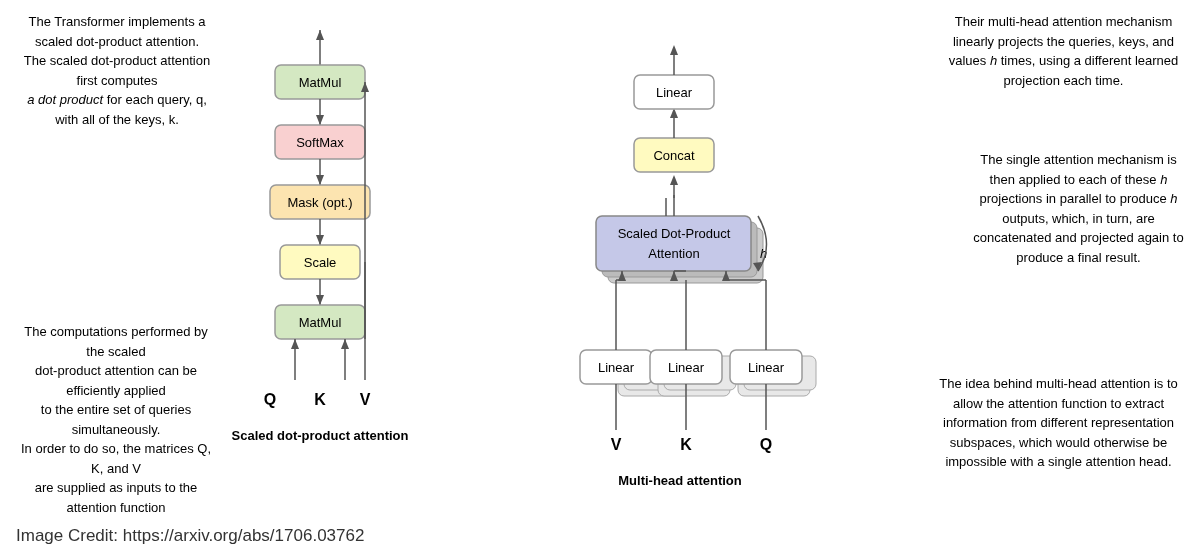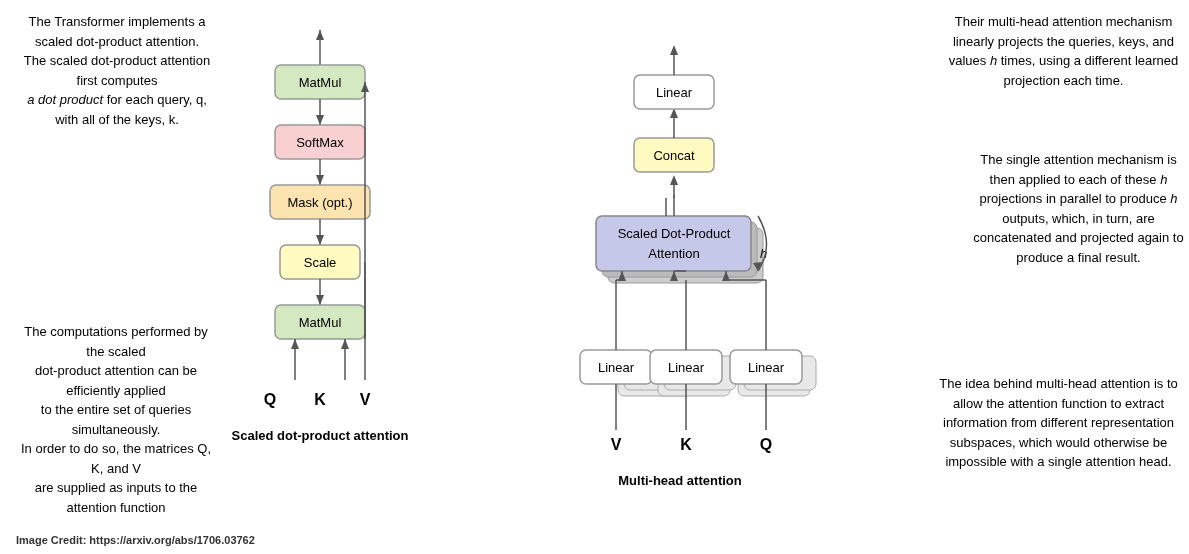--- a/index.html
+++ b/index.html
@@ -56,23 +56,22 @@
       right: 16px;
       top: 320px;
       width: 250px;
       line-height: 1.5;
     }
     
     .image-credit {
       position: absolute;
       bottom: 8px;
       left: 16px;
-      font-size: 11px;
+      font-size: 17px;
       color: #333;
-      font-weight: bold;
     }
     
     .diagrams-svg {
       position: absolute;
       left: 190px;
       top: 10px;
       width: 740px;
       height: 520px;
     }
   </style>

